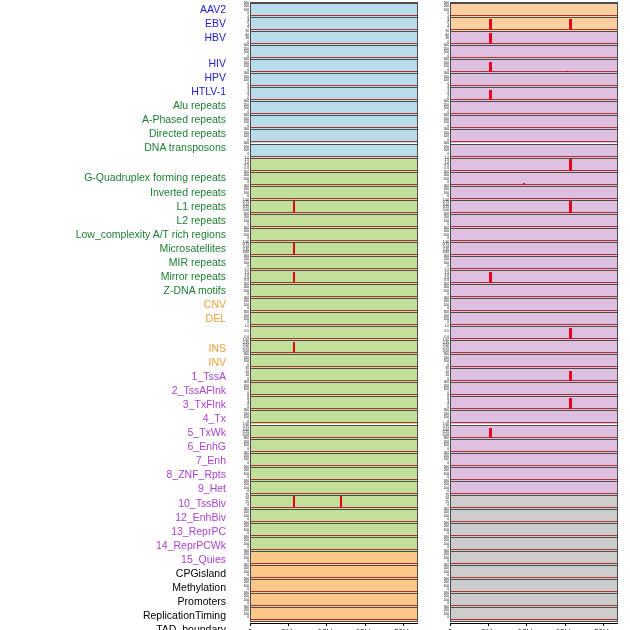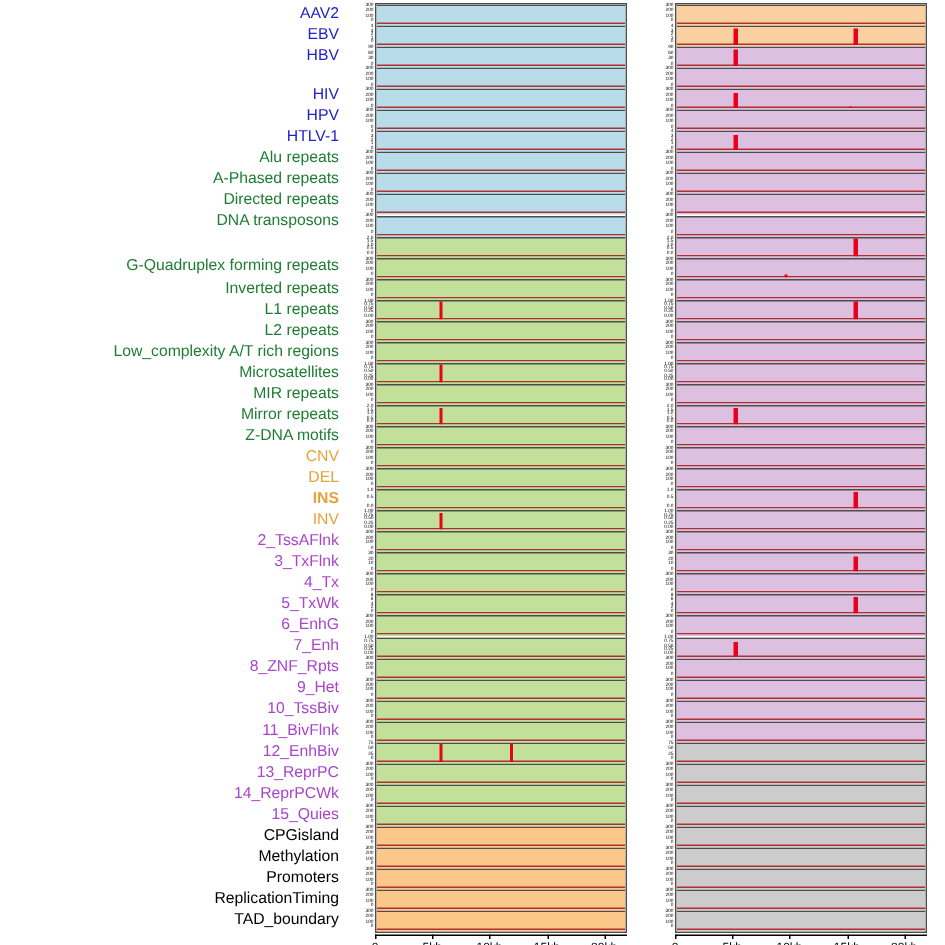--- a/index.html
+++ b/index.html
@@ -111,32 +111,32 @@
       <div class="lbl" style="color: rgb(30, 125, 50); margin-top: 0px;">Inverted repeats</div>
       <div class="lbl" style="color: rgb(30, 125, 50); margin-top: 0px;">L1 repeats</div>
       <div class="lbl" style="color: rgb(30, 125, 50); margin-top: 0px;">L2 repeats</div>
       <div class="lbl" style="color: rgb(30, 125, 50); margin-top: 0px;">Low_complexity A/T rich regions</div>
       <div class="lbl" style="color: rgb(30, 125, 50); margin-top: 0px;">Microsatellites</div>
       <div class="lbl" style="color: rgb(30, 125, 50); margin-top: 0px;">MIR repeats</div>
       <div class="lbl" style="color: rgb(30, 125, 50); margin-top: 0px;">Mirror repeats</div>
       <div class="lbl" style="color: rgb(30, 125, 50); margin-top: 0px;">Z-DNA motifs</div>
       <div class="lbl" style="color: rgb(232, 161, 58); margin-top: 0px;">CNV</div>
       <div class="lbl" style="color: rgb(232, 161, 58); margin-top: 0px;">DEL</div>
-      <div class="lbl" style="color: rgb(232, 161, 58); margin-top: 0px; font-weight: bold;">INS</div>
+      <div class="lbl" style="color: rgb(232, 161, 58); margin-top: 16px;">INS</div>
       <div class="lbl" style="color: rgb(232, 161, 58); margin-top: 0px;">INV</div>
+      <div class="lbl" style="color: rgb(170, 68, 204); margin-top: 0px;">1_TssA</div>
       <div class="lbl" style="color: rgb(170, 68, 204); margin-top: 0px;">2_TssAFlnk</div>
       <div class="lbl" style="color: rgb(170, 68, 204); margin-top: 0px;">3_TxFlnk</div>
       <div class="lbl" style="color: rgb(170, 68, 204); margin-top: 0px;">4_Tx</div>
       <div class="lbl" style="color: rgb(170, 68, 204); margin-top: 0px;">5_TxWk</div>
       <div class="lbl" style="color: rgb(170, 68, 204); margin-top: 0px;">6_EnhG</div>
       <div class="lbl" style="color: rgb(170, 68, 204); margin-top: 0px;">7_Enh</div>
       <div class="lbl" style="color: rgb(170, 68, 204); margin-top: 0px;">8_ZNF_Rpts</div>
       <div class="lbl" style="color: rgb(170, 68, 204); margin-top: 0px;">9_Het</div>
       <div class="lbl" style="color: rgb(170, 68, 204); margin-top: 0px;">10_TssBiv</div>
-      <div class="lbl" style="color: rgb(170, 68, 204); margin-top: 0px;">11_BivFlnk</div>
       <div class="lbl" style="color: rgb(170, 68, 204); margin-top: 0px;">12_EnhBiv</div>
       <div class="lbl" style="color: rgb(170, 68, 204); margin-top: 0px;">13_ReprPC</div>
       <div class="lbl" style="color: rgb(170, 68, 204); margin-top: 0px;">14_ReprPCWk</div>
       <div class="lbl" style="color: rgb(170, 68, 204); margin-top: 0px;">15_Quies</div>
       <div class="lbl" style="color: rgb(0, 0, 0); margin-top: 0px;">CPGisland</div>
       <div class="lbl" style="color: rgb(0, 0, 0); margin-top: 0px;">Methylation</div>
       <div class="lbl" style="color: rgb(0, 0, 0); margin-top: 0px;">Promoters</div>
       <div class="lbl" style="color: rgb(0, 0, 0); margin-top: 0px;">ReplicationTiming</div>
       <div class="lbl" style="color: rgb(0, 0, 0); margin-top: 0px;">TAD_boundary</div>
     </div>

